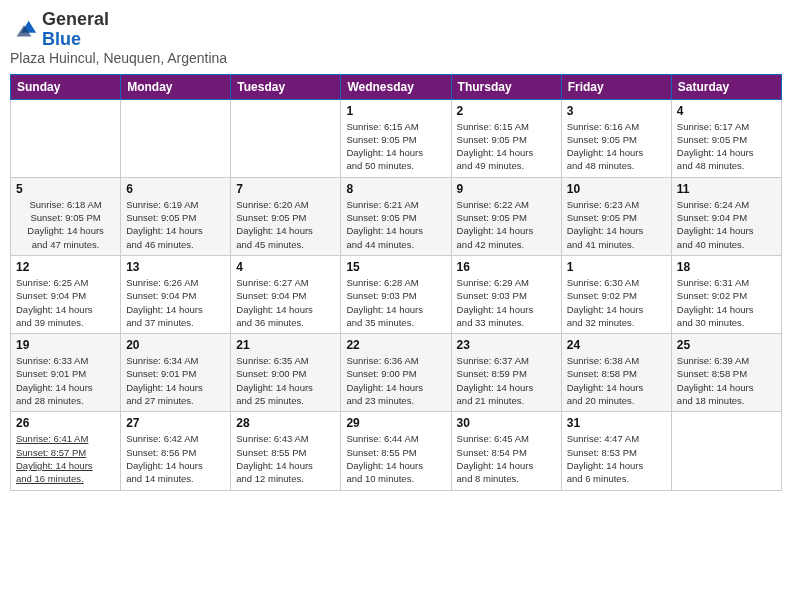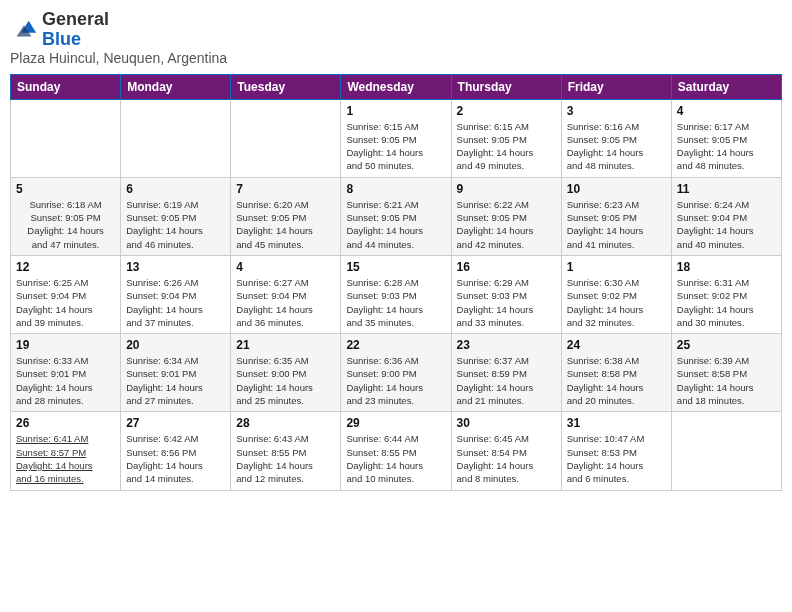--- a/index.html
+++ b/index.html
@@ -338,21 +338,21 @@
         </td>
         <td>
           <span class="day-num">30</span>
           <div class="day-info" style="white-space: pre-line;">Sunrise: 6:45 AM
 Sunset: 8:54 PM
 Daylight: 14 hours
 and 8 minutes.</div>
         </td>
         <td>
           <span class="day-num">31</span>
-          <div class="day-info" style="white-space: pre-line;">Sunrise: 10:47 AM
+          <div class="day-info" style="white-space: pre-line;">Sunrise: 4:47 AM
 Sunset: 8:53 PM
 Daylight: 14 hours
 and 6 minutes.</div>
         </td>
         <td class="empty-cell"></td>
       </tr>
     </tbody>
 </table>
 
 </body></html>

